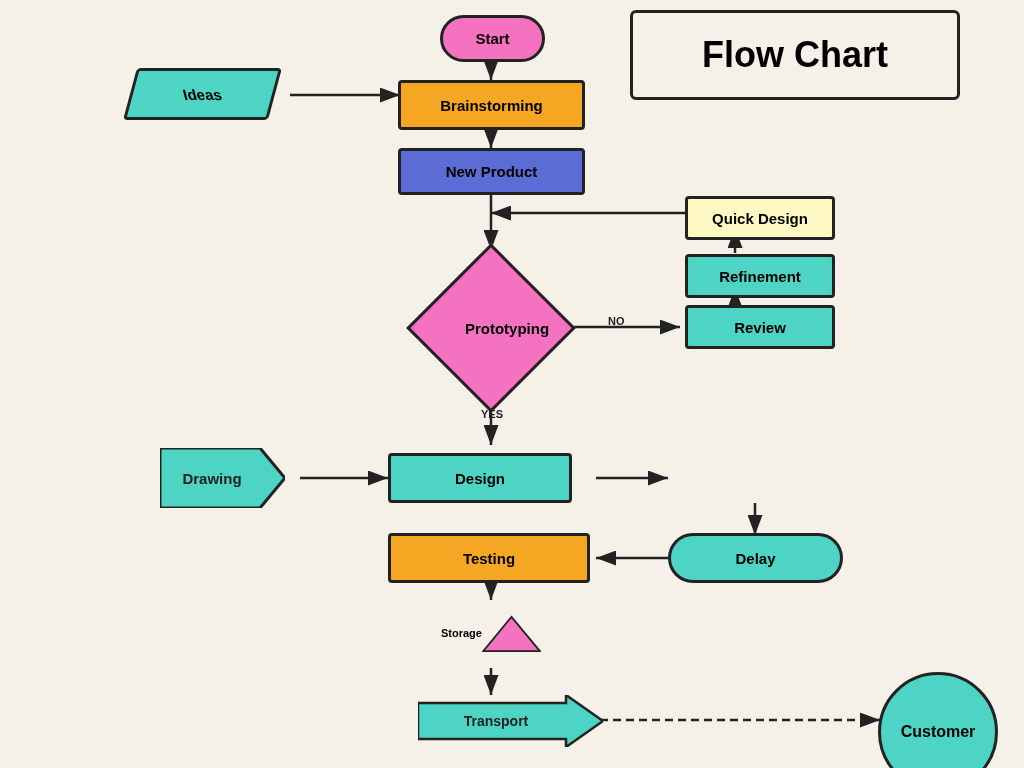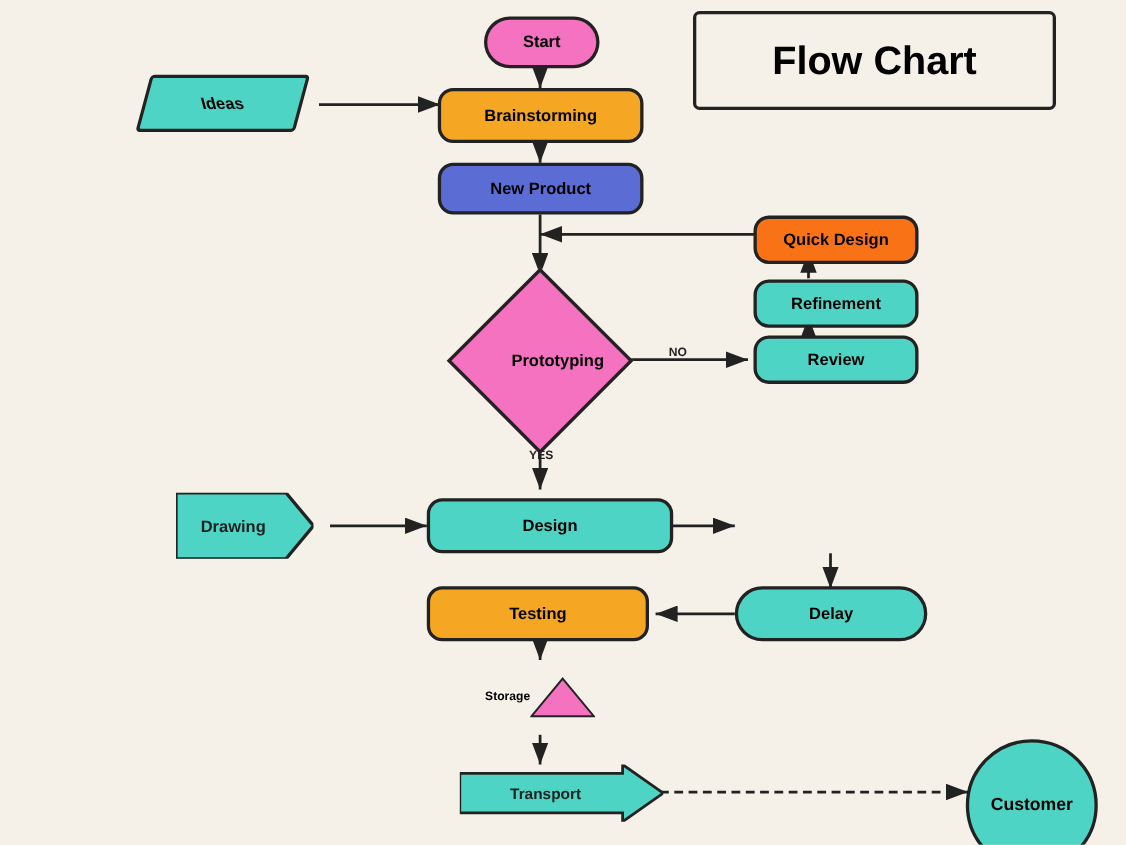--- a/index.html
+++ b/index.html
@@ -41,21 +41,21 @@
       font-size: 36px;
       font-weight: 900;
     }
     
     .oval {
       border-radius: 50px;
       border: 3px solid #15803d;
     }
     
     .rect {
-      border-radius: 14px;
+      border-radius: 4px;
       border: 3px solid #222;
     }
     
     .diamond-wrap {
       position: absolute;
       width: 160px;
       height: 160px;
       display: flex;
       align-items: center;
       justify-content: center;
@@ -188,21 +188,21 @@
 
   <div class="node rect" style="left:398px; top:148px; width:187px; height:47px; background:#5b6dd4; border-color:#222; color:#000000;">
     <span>New Product</span>
   </div>
 
   <div class="diamond-wrap" style="left:411px; top:248px;">
     <div class="diamond"></div>
     <span class="diamond-label">Prototyping</span>
   </div>
 
-  <div class="node rect" style="left:685px; top:196px; width:150px; height:44px; background:#f97316; border-color:#222;">
+  <div class="node rect" style="left:685px; top:196px; width:150px; height:44px; background:#fef9c3; border-color:#222;">
     <span>Quick Design</span>
   </div>
 
   <div class="node rect" style="left:685px; top:254px; width:150px; height:44px; background:#4dd4c4; border-color:#222;">
     <span>Refinement</span>
   </div>
 
   <div class="node rect" style="left:685px; top:305px; width:150px; height:44px; background:#4dd4c4; border-color:#222;">
     <span>Review</span>
   </div>
@@ -211,21 +211,21 @@
 
   <div class="label-text" style="left:481px; top:408px;">YES</div>
 
   <div style="position:absolute; left:160px; top:448px; width:125px; height:60px;">
     <svg width="125" height="60" viewBox="0 0 125 60">
       <polygon points="0,0 100,0 125,30 100,60 0,60" fill="#4dd4c4" stroke="#222" stroke-width="3"></polygon>
       <text x="52" y="36" text-anchor="middle" font-size="15" font-weight="bold" fill="#222">Drawing</text>
     </svg>
   </div>
 
-  <div class="node rect" style="left:388px; top:453px; width:224px; height:50px; background:#4dd4c4; border-color:#222;">
+  <div class="node rect" style="left:388px; top:453px; width:184px; height:50px; background:#4dd4c4; border-color:#222;">
     <span>Design</span>
   </div>
 
 
   <div class="node rect" style="left:388px; top:533px; width:202px; height:50px; background:#f5a623; border-color:#222;">
     <span>Testing</span>
   </div>
 
   <div class="node stadium" style="left:668px; top:533px; width:175px; height:50px; background:#4dd4c4; border-color:#222;">
     <span>Delay</span>

